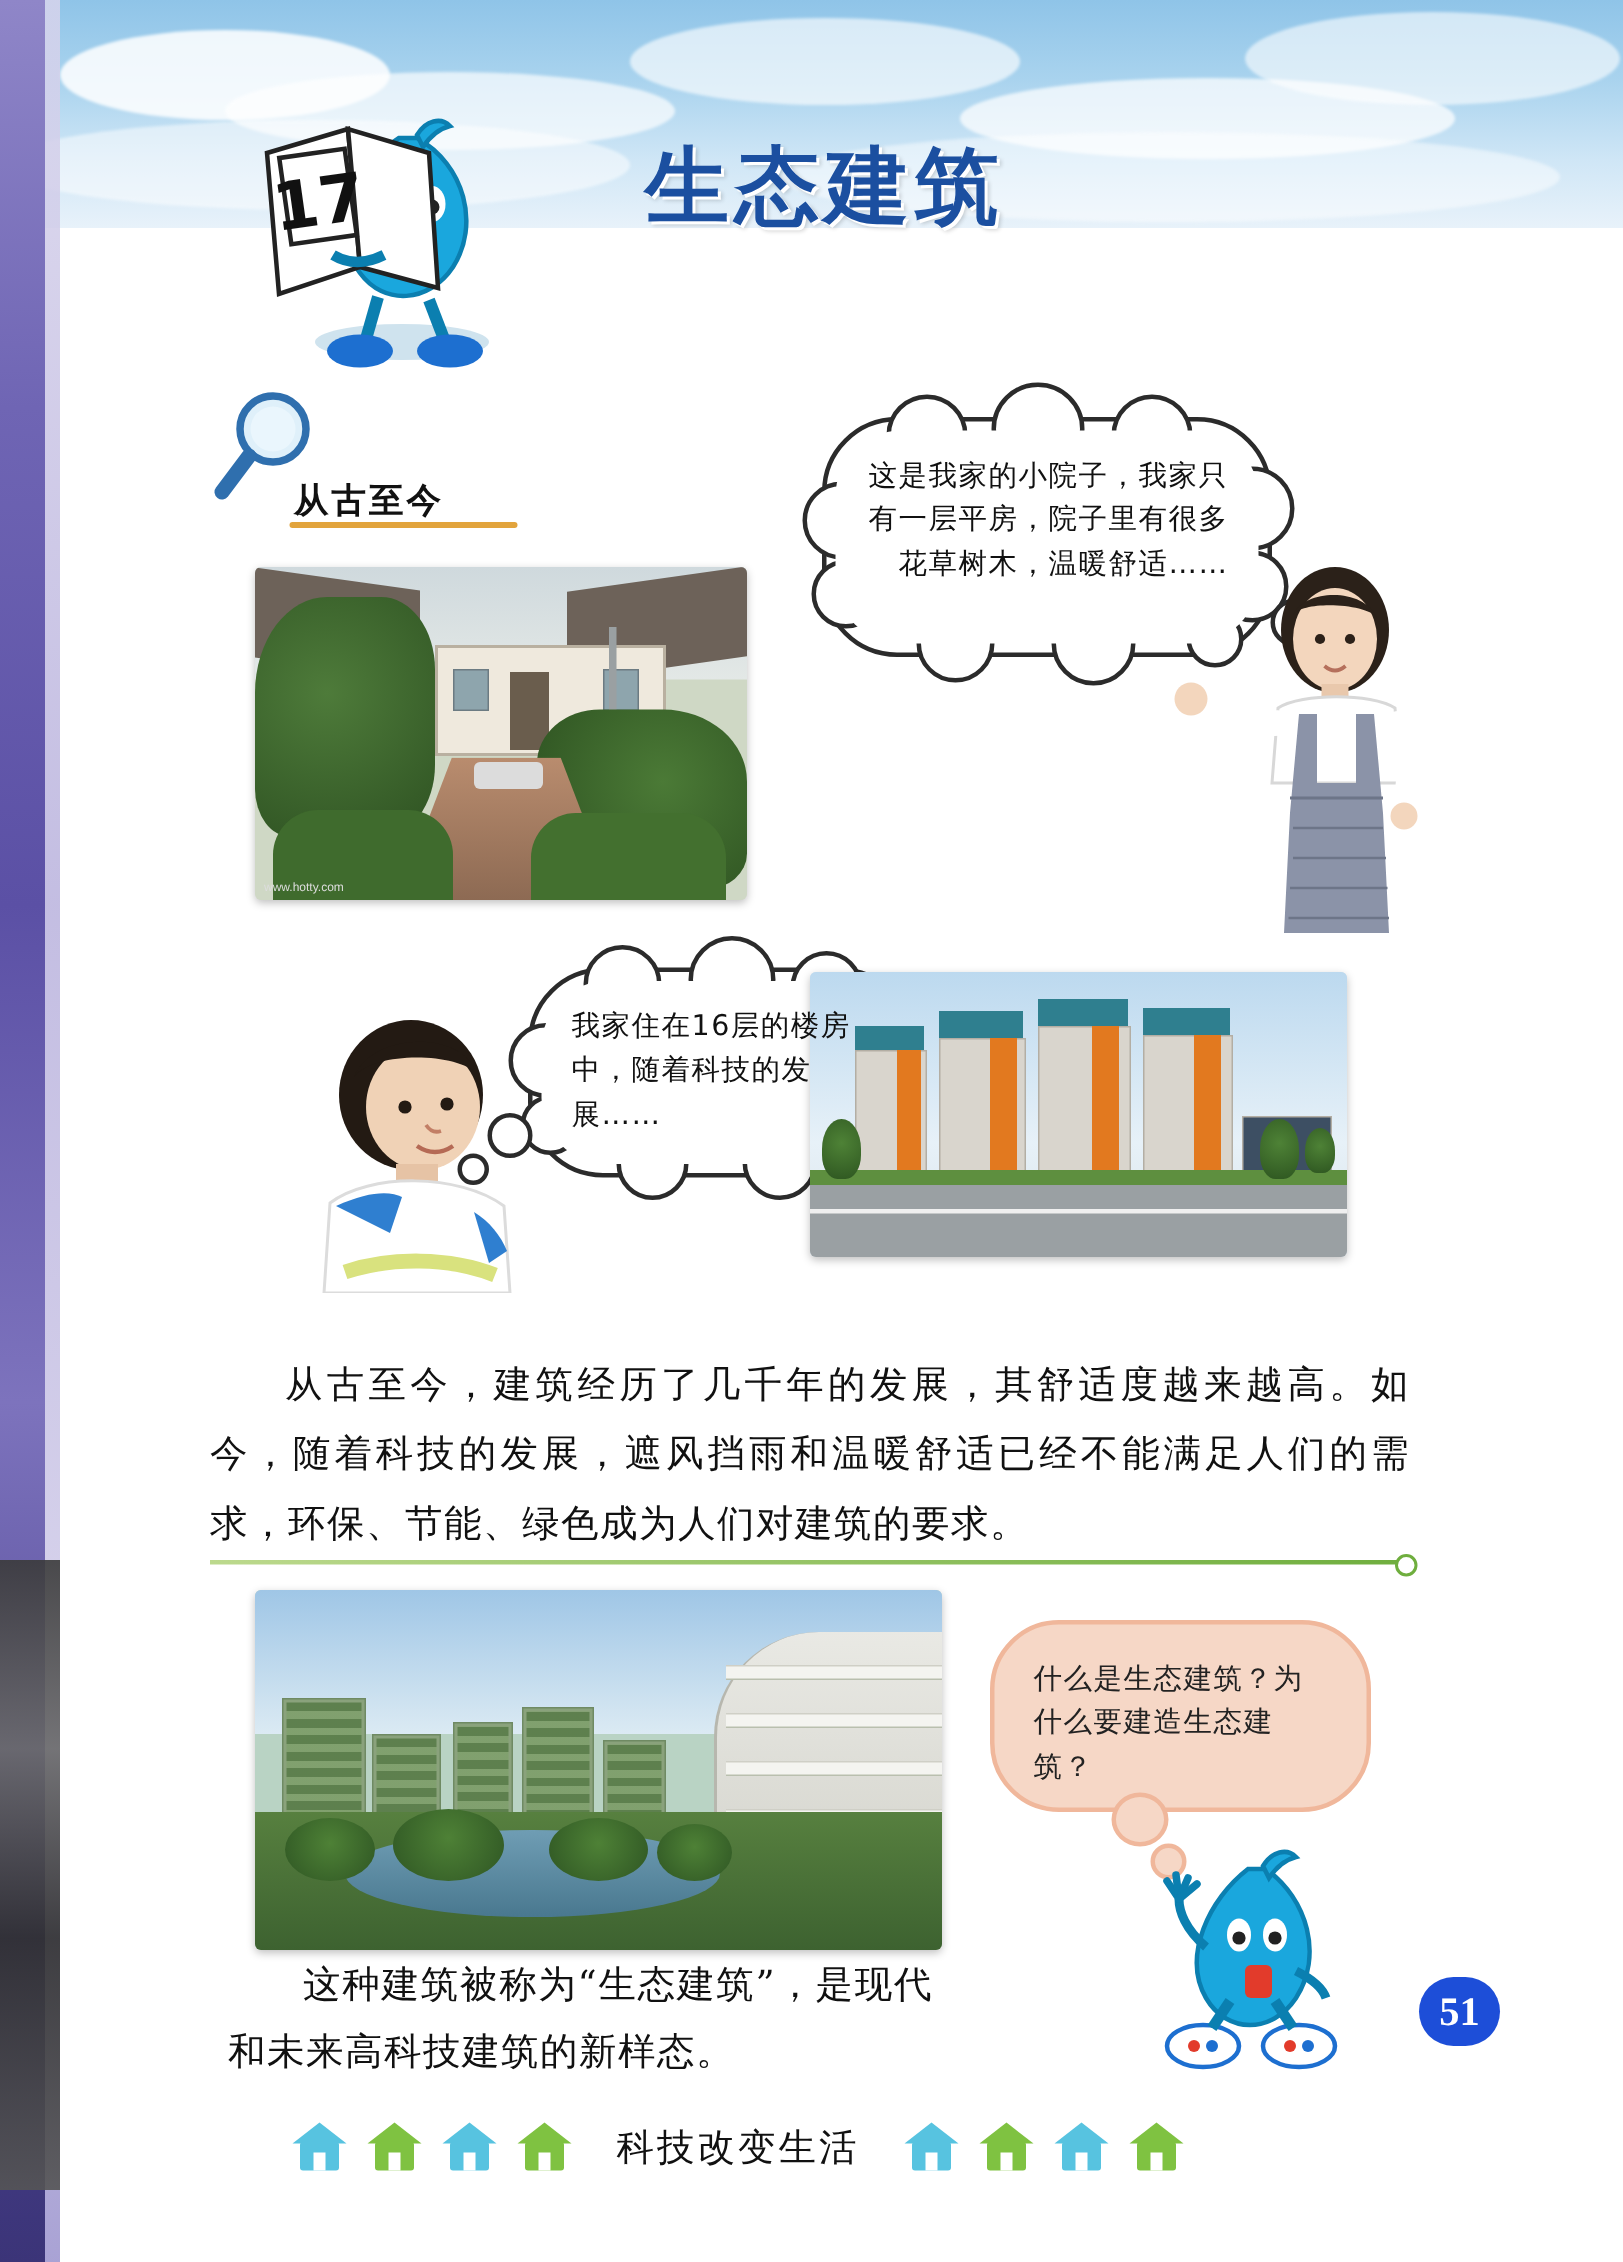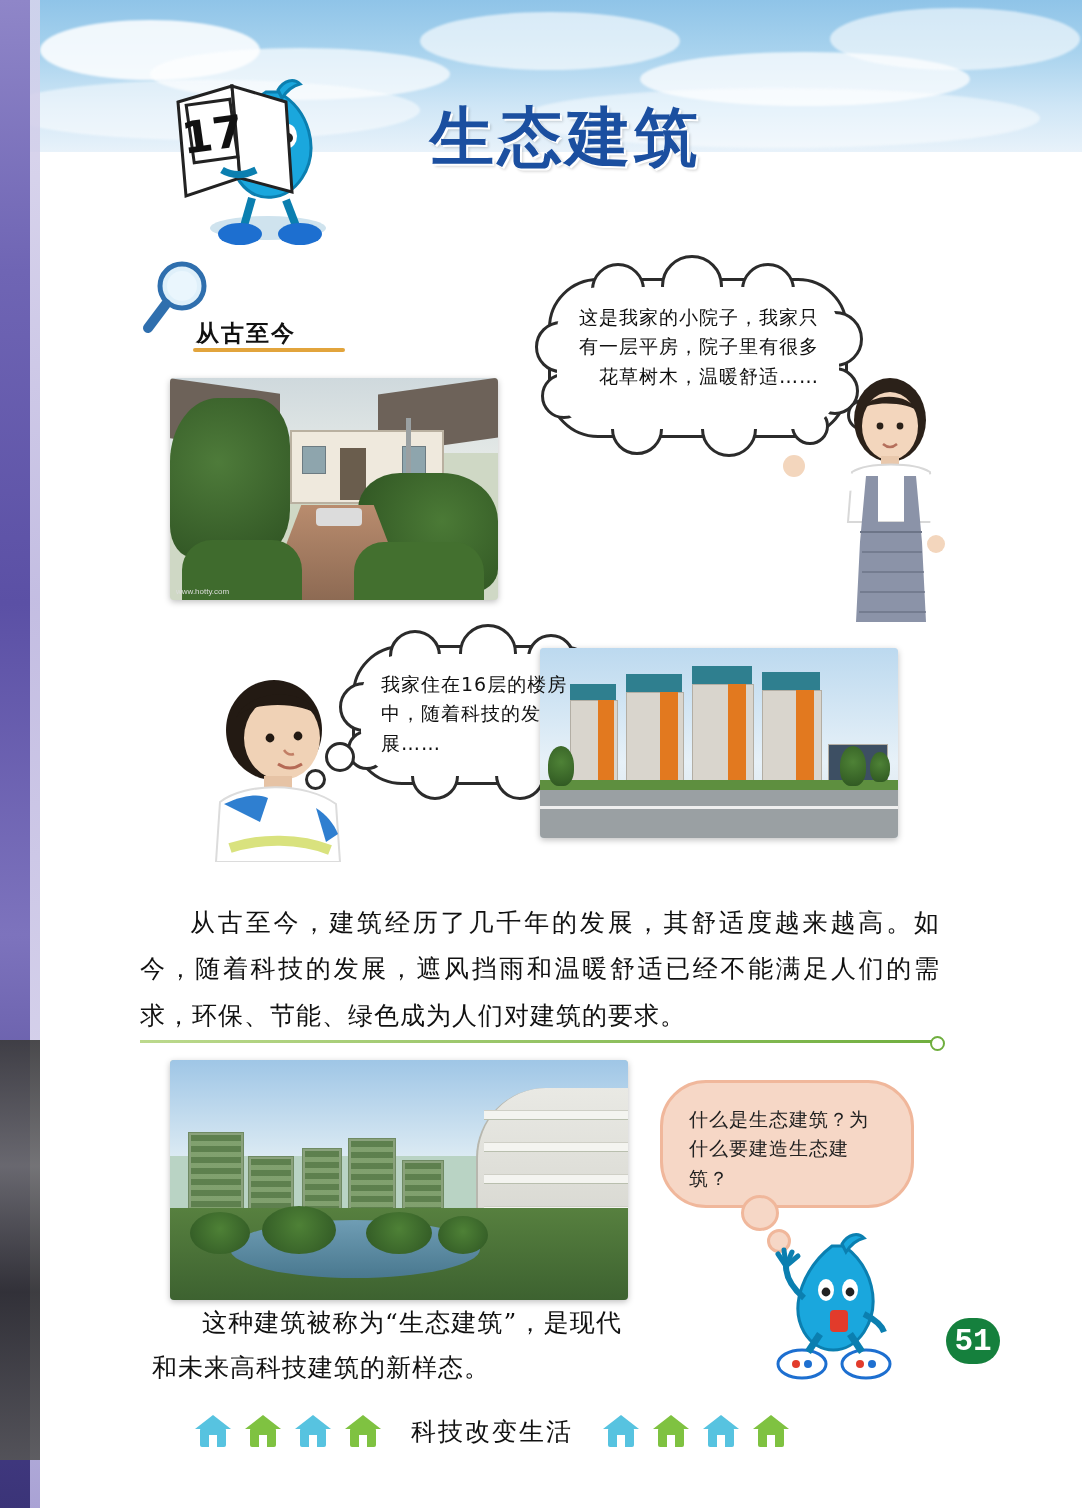--- a/index.html
+++ b/index.html
@@ -41,24 +41,23 @@
     position:absolute;left:0;top:1040px;width:40px;height:420px;
     background:linear-gradient(180deg,#3a3a3a,#6a6a6a 30%,#2f2f2f 60%,#555 100%);
     opacity:.9;
   }
 
   
   .mascot-top{position:absolute;left:160px;top:50px;width:200px;height:200px;}
   .title{
     position:absolute;left:430px;top:125px;
     font-family:"DejaVu Sans","Liberation Sans",sans-serif;
-    font-weight:bold;font-size:64px;color:#1b4fa0;letter-spacing:4px;
+    font-weight:bold;font-size:56px;color:#1b4fa0;letter-spacing:4px;
     text-shadow:2px 2px 0 #ffffff, 3px 3px 3px rgba(0,0,0,.18);
     transform:translateY(-50%);
-    margin-top:12px;
   }
 
   
   .magnifier{position:absolute;left:140px;top:258px;width:90px;height:80px;}
   .sec-label{
     position:absolute;left:196px;top:318px;
     font-family:"DejaVu Sans","Liberation Sans",sans-serif;
     font-weight:bold;font-size:23px;color:#111;letter-spacing:2px;
     padding-bottom:4px;
   }
@@ -138,22 +137,22 @@
 
   
   .divider{position:absolute;left:140px;top:1040px;width:800px;height:3px;background:linear-gradient(90deg,#bcd98d,#6fae3e);}
   .divider:after{content:"";position:absolute;right:-5px;top:-4px;width:11px;height:11px;border-radius:50%;border:2px solid #6fae3e;background:#fff;}
 
   
   .mascot-bottom{position:absolute;left:760px;top:1228px;width:150px;height:160px;}
 
   
   .page-num{
-    position:absolute;left:946px;top:1318px;width:54px;height:46px;border-radius:26px;background:#15803d;
-    color:#fff;font-family:Liberation Mono, monospace;font-weight:bold;font-size:31px;
+    position:absolute;left:946px;top:1318px;width:54px;height:46px;border-radius:26px;background:#1d4ed8;
+    color:#fff;font-family:Liberation Serif, serif;font-weight:bold;font-size:27px;
     display:flex;align-items:center;justify-content:center;
   }
 
   
   .footer{position:absolute;left:0;top:1415px;width:984px;height:60px;display:flex;align-items:flex-start;justify-content:center;gap:14px;}
   .footer-text{font-family:"DejaVu Sans","Liberation Sans",sans-serif;font-size:25px;color:#111;letter-spacing:2px;margin:0 16px;}
   .house-ico{width:36px;height:32px;position:relative;}
   .house-ico .roof{position:absolute;left:0;top:0;width:0;height:0;border-left:18px solid transparent;border-right:18px solid transparent;border-bottom:14px solid #57c3e0;}
   .house-ico .body{position:absolute;left:5px;top:13px;width:26px;height:19px;background:#57c3e0;border-radius:2px;}
   .house-ico .door{position:absolute;left:14px;top:20px;width:8px;height:12px;background:#fff;}

